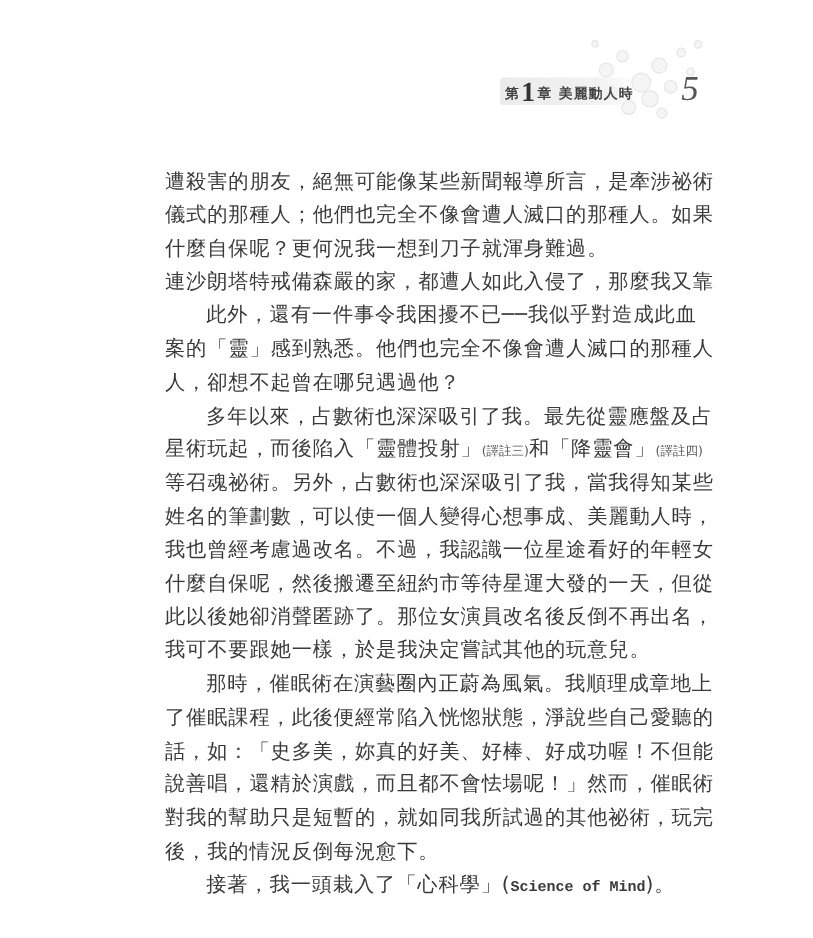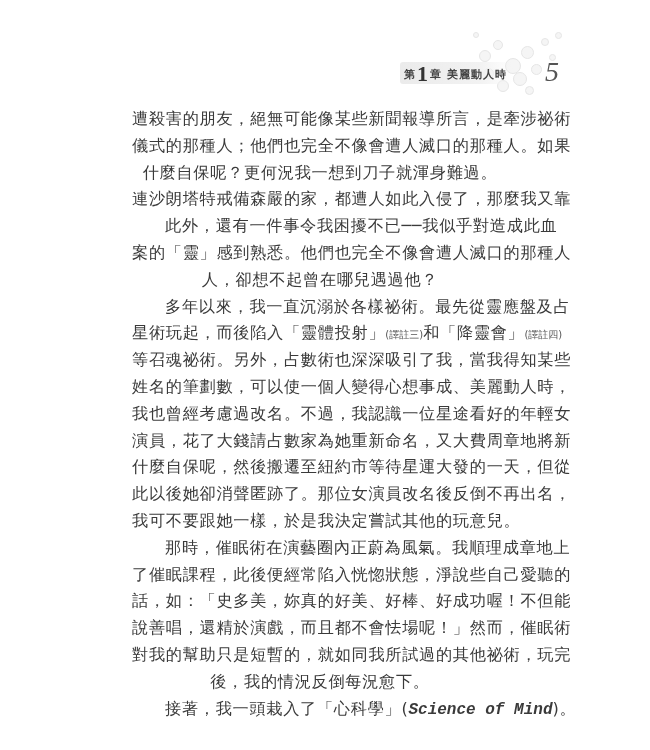--- a/index.html
+++ b/index.html
@@ -69,46 +69,44 @@
       top: 56px;
       font-family: "Liberation Serif", serif;
       font-style: italic;
       font-size: 28px;
       color: #555555;
       font-weight: normal;
     }
     .body-text {
       position: absolute;
       left: 132px;
-      top: 106px;
+      top: 132px;
       width: 376px;
-      text-align: center;
     }
     .line {
       height: 26.8px;
       line-height: 26.8px;
       font-size: 16.2px;
       letter-spacing: 0.7px;
       white-space: nowrap;
       color: #3a3a3a;
     }
     .line.indent {
       padding-left: 33px;
     }
     .note {
       font-size: 10px;
       color: #555555;
       letter-spacing: 0;
     }
     .latin {
       font-family: "Liberation Mono", monospace;
       font-weight: bold;
-      font-size: 16px;
+      font-size: 12px;
       letter-spacing: 0;
-      font-style: italic;
     }
   </style>
 </head>
 <body>
 
 <div class="page">
 
   <div class="deco">
     <span style="left:4px;top:22px;width:10px;height:10px;"></span>
     <span style="left:18px;top:12px;width:8px;height:8px;"></span>
@@ -143,28 +141,27 @@
       <div class="line">連沙朗塔特戒備森嚴的家，都遭人如此入侵了，那麼我又靠</div>
     </div>
 
     <div class="paragraph">
       <div class="line indent">此外，還有一件事令我困擾不已──我似乎對造成此血</div>
       <div class="line">案的「靈」感到熟悉。他們也完全不像會遭人滅口的那種人</div>
       <div class="line">人，卻想不起曾在哪兒遇過他？</div>
     </div>
 
     <div class="paragraph">
-      <div class="line indent">多年以來，我一直沉溺於各樣祕術。最先從靈應盤及占</div>
+      <div class="line indent">多年以來，占數術也深深吸引了我。最先從靈應盤及占</div>
       <div class="line">
         <span>星術玩起，而後陷入「靈體投射」</span><span class="note">(譯註三)</span><span>和「降靈會」</span><span class="note">(譯註四)</span>
       </div>
       <div class="line">等召魂祕術。另外，占數術也深深吸引了我，當我得知某些</div>
       <div class="line">姓名的筆劃數，可以使一個人變得心想事成、美麗動人時，</div>
       <div class="line">我也曾經考慮過改名。不過，我認識一位星途看好的年輕女</div>
-      <div class="line">演員，花了大錢請占數家為她重新命名，又大費周章地將新</div>
       <div class="line">什麼自保呢，然後搬遷至紐約市等待星運大發的一天，但從</div>
       <div class="line">此以後她卻消聲匿跡了。那位女演員改名後反倒不再出名，</div>
       <div class="line">我可不要跟她一樣，於是我決定嘗試其他的玩意兒。</div>
     </div>
 
     <div class="paragraph">
       <div class="line indent">那時，催眠術在演藝圈內正蔚為風氣。我順理成章地上</div>
       <div class="line">了催眠課程，此後便經常陷入恍惚狀態，淨說些自己愛聽的</div>
       <div class="line">話，如：「史多美，妳真的好美、好棒、好成功喔！不但能</div>
       <div class="line">說善唱，還精於演戲，而且都不會怯場呢！」然而，催眠術</div>

